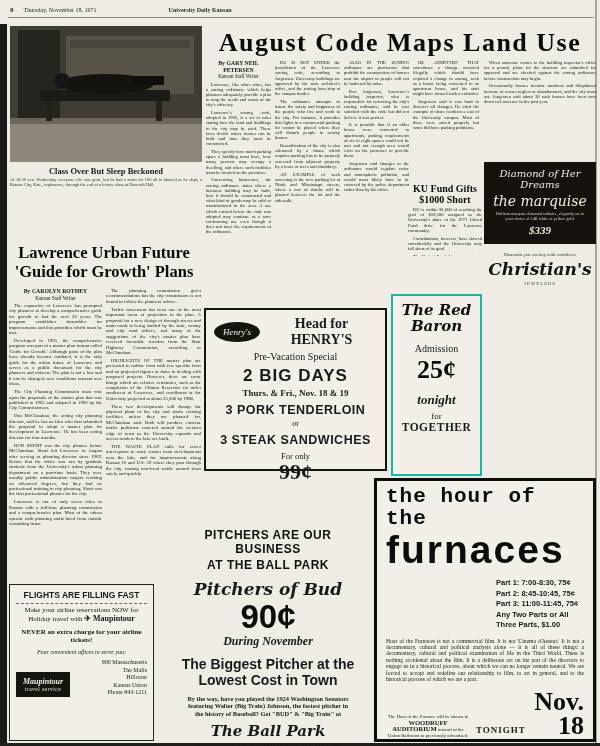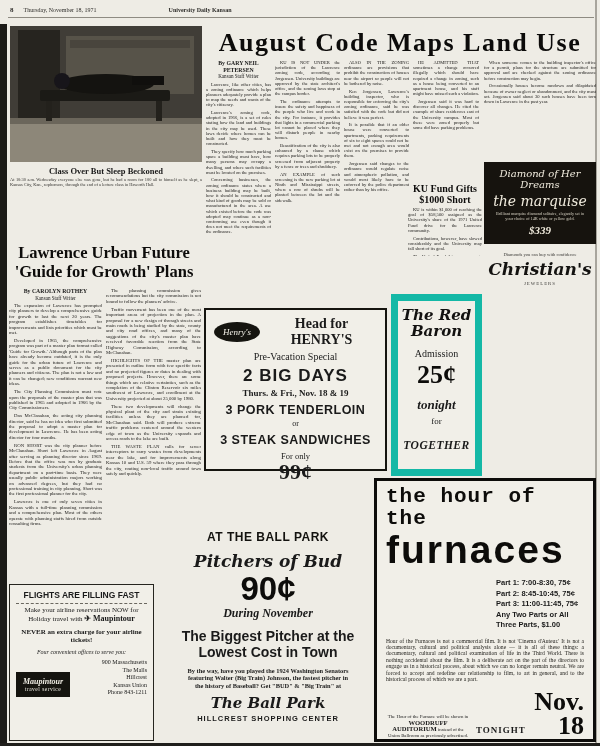--- a/index.html
+++ b/index.html
@@ -56,27 +56,27 @@
   .dm-b { font-size:4.2px; line-height:4.8px; margin-top:3px; color:#d8d3c4; }
   .dm-p { font-size:11px; font-weight:bold; font-style:italic; margin-top:2px; }
 
   
   #christians { left:484px; top:248px; width:112px; height:56px; text-align:center; padding-top:4px; }
   .ch-top { font-size:4.6px; color:#3a3936; }
   .ch-name { font-family:"DejaVu Serif", serif; font-style:italic; font-weight:bold; font-size:17px; margin-top:2px; color:#141311; }
   .ch-sub { font-size:4.8px; letter-spacing:1px; margin-top:2px; color:#3a3936; }
 
   
-  #redbaron { left:391px; top:294px; width:91px; height:182px; border:7px solid #14b8a6; text-align:center; padding-top:7px; background:#f1efe8; }
+  #redbaron { left:391px; top:294px; width:91px; height:182px; border:2px solid #14b8a6; text-align:center; padding-top:7px; background:#f1efe8; }
   .rb-name { font-family:"DejaVu Serif", serif; font-weight:bold; font-style:italic; font-size:15px; line-height:15.5px; color:#121110; }
   .rb-adm { font-size:10px; margin-top:9px; }
   .rb-price { font-size:26px; font-weight:bold; margin-top:1px; color:#0d0c0a; }
   .rb-tonight { font-size:13px; font-weight:bold; font-style:italic; margin-top:7px; }
   .rb-for { font-size:9px; margin-top:3px; }
-  .rb-film { font-size:11.5px; font-weight:bold; letter-spacing:0.5px; margin-top:13px;font-style:italic; }
+  .rb-film { font-size:11.5px; font-weight:bold; letter-spacing:0.5px; margin-top:0; }
 
   
   #henrys { left:204px; top:308px; width:183px; height:163px; border:2px solid #15140f; background:#f1efe8; text-align:center; padding:6px 8px; }
   .hn-top { display:flex; align-items:center; justify-content:center; gap:6px; }
   .hn-logo { background:#15140f; color:#f3f0e7; border-radius:50%; width:46px; height:20px; font-style:italic; font-size:9px; line-height:20px; flex:none; }
   .hn-head { font-size:14px; font-weight:bold; }
   .hn-sub { font-size:10px; margin-top:3px; }
   .hn-days { font-size:17px; font-weight:bold; letter-spacing:1px; margin-top:4px; font-family:"Liberation Sans", sans-serif; }
   .hn-dates { font-size:9px; font-weight:bold; margin-top:2px; }
   .hn-item { font-size:12.5px; font-weight:bold; letter-spacing:0.5px; margin-top:5px; font-family:"Liberation Sans", sans-serif; }
@@ -278,20 +278,21 @@
         <span>The Hour of the Furnace will be shown in</span>
         <b>WOODRUFF AUDITORIUM</b>
         <span>instead of the Union Ballroom as previously advertised.</span>
       </div>
       <div class="fu-tonight">TONIGHT</div>
       <div class="fu-date">Nov. 18</div>
     </div>
   </div>
 
   <div id="ballpark" class="abs">
+    <div class="bp-l1">PITCHERS ARE OUR BUSINESS</div>
     <div class="bp-l2">AT THE BALL PARK</div>
     <div class="bp-prod">Pitchers of Bud</div>
     <div class="bp-price">90¢</div>
     <div class="bp-during">During November</div>
     <div class="bp-big">
       <div>The Biggest Pitcher at the</div>
       <div>Lowest Cost in Town</div>
     </div>
     <div class="bp-body">By the way, have you played the 1924 Washington Senators featuring Walter (Big Train) Johnson, the fastest pitcher in the history of Baseball?  Get "BUD" &amp; "Big Train" at</div>
     <div class="bp-name">The Ball Park</div>

